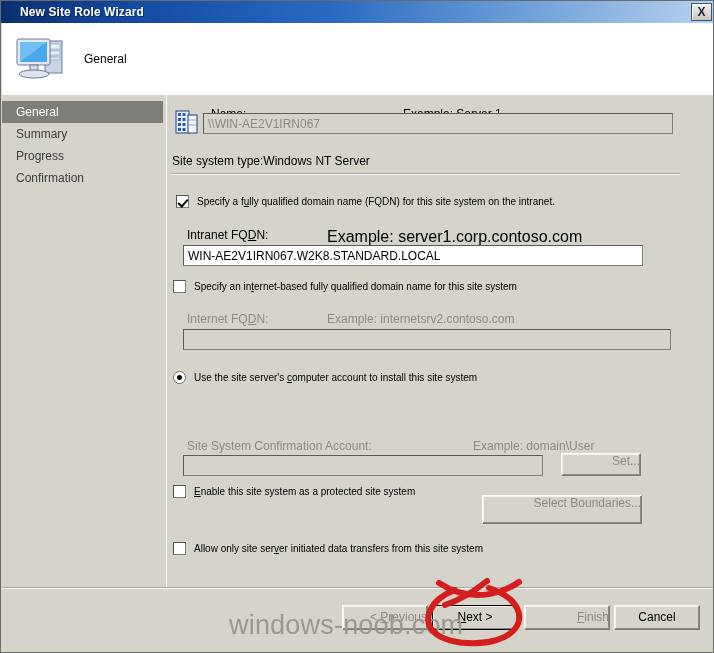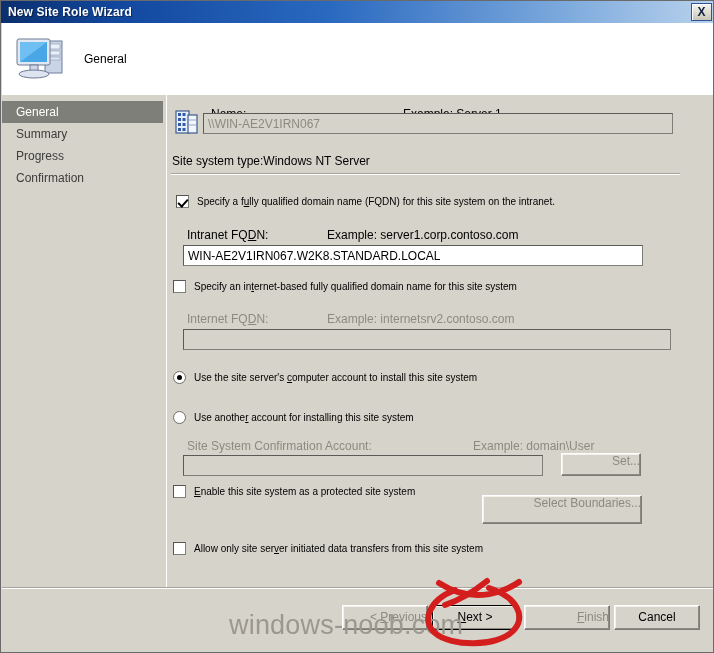--- a/index.html
+++ b/index.html
@@ -30,21 +30,21 @@
     height: 22px;
     background: linear-gradient(to right, #0b2f6e 0%, #12479e 16%, #2a69c0 46%, #7aa8dc 78%, #b9d2ec 100%);
     display: flex;
     align-items: center;
     box-sizing: border-box;
   }
   .titlebar-text {
     color: #ffffff;
     font-size: 12px;
     font-weight: bold;
-    padding-left: 7px;
+    padding-left: 19px;
     letter-spacing: 0.1px;
     text-shadow: 1px 1px 0 rgba(0,0,0,0.45);
     white-space: nowrap;
   }
   .close-btn {
     position: absolute;
     right: 3px;
     top: 2px;
     width: 21px;
     height: 18px;
@@ -241,21 +241,21 @@
     font-size: 10px;
     color: #000;
     white-space: nowrap;
   }
   .opt-row .txt { margin-left: 8px; vertical-align: middle; }
   u.acc { text-decoration: underline; }
 
   
   .chk-fqdn       { left: 9px;  top: 100px; }
   .lbl-intranet   { position: absolute; left: 20px; top: 133px; font-size: 12px; color: #000; }
-  .lbl-ex-intra   { position: absolute; left: 160px; top: 133px; font-size: 12px; color: #000; text-align: right; }
+  .lbl-ex-intra   { position: absolute; left: 160px; top: 133px; font-size: 16px; color: #000; text-align: right; }
   .input-intranet { position: absolute; left: 16px; top: 150px; width: 460px; }
 
   .chk-inet       { left: 6px;  top: 185px; }
   .lbl-inet       { position: absolute; left: 20px; top: 217px; font-size: 12px; color: #8d8a82; }
   .lbl-ex-inet    { position: absolute; left: 160px; top: 217px; font-size: 12px; color: #8d8a82; }
   .input-inet     { position: absolute; left: 16px; top: 234px; width: 488px; }
 
   .rad-computer   { left: 6px;  top: 276px; }
   .rad-another    { left: 6px;  top: 316px; }
 
@@ -429,23 +429,20 @@
       <div class="opt-row chk-inet">
         <span class="cb"></span><span class="txt">Specify an in<u class="acc">t</u>ernet-based fully qualified domain name for this site system</span>
       </div>
       <div class="lbl-inet">Internet FQ<u class="acc">D</u>N:</div>
       <div class="lbl-ex-inet">Example: internetsrv2.contoso.com</div>
       <input class="input input-inet disabled" type="text" disabled="" value="" style="">
 
       <div class="opt-row rad-computer">
         <span class="rb checked"></span><span class="txt">Use the site server's <u class="acc">c</u>omputer account to install this site system</span>
       </div>
-      <div class="opt-row rad-another">
-        <span class="rb"></span><span class="txt">Use anothe<u class="acc">r</u> account for installing this site system</span>
-      </div>
       <div class="lbl-ssia">Site System Confirmation Account:</div>
       <div class="lbl-ex-domain">Example: domain\User</div>
       <input class="input input-ssia disabled" type="text" disabled="" value="" style="">
       <div class="btn btn-set disabled">Set...</div>
 
       <div class="opt-row chk-protected">
         <span class="cb"></span><span class="txt"><u class="acc">E</u>nable this site system as a protected site system</span>
       </div>
       <div class="btn btn-boundaries disabled">Select Boundaries...</div>
 

